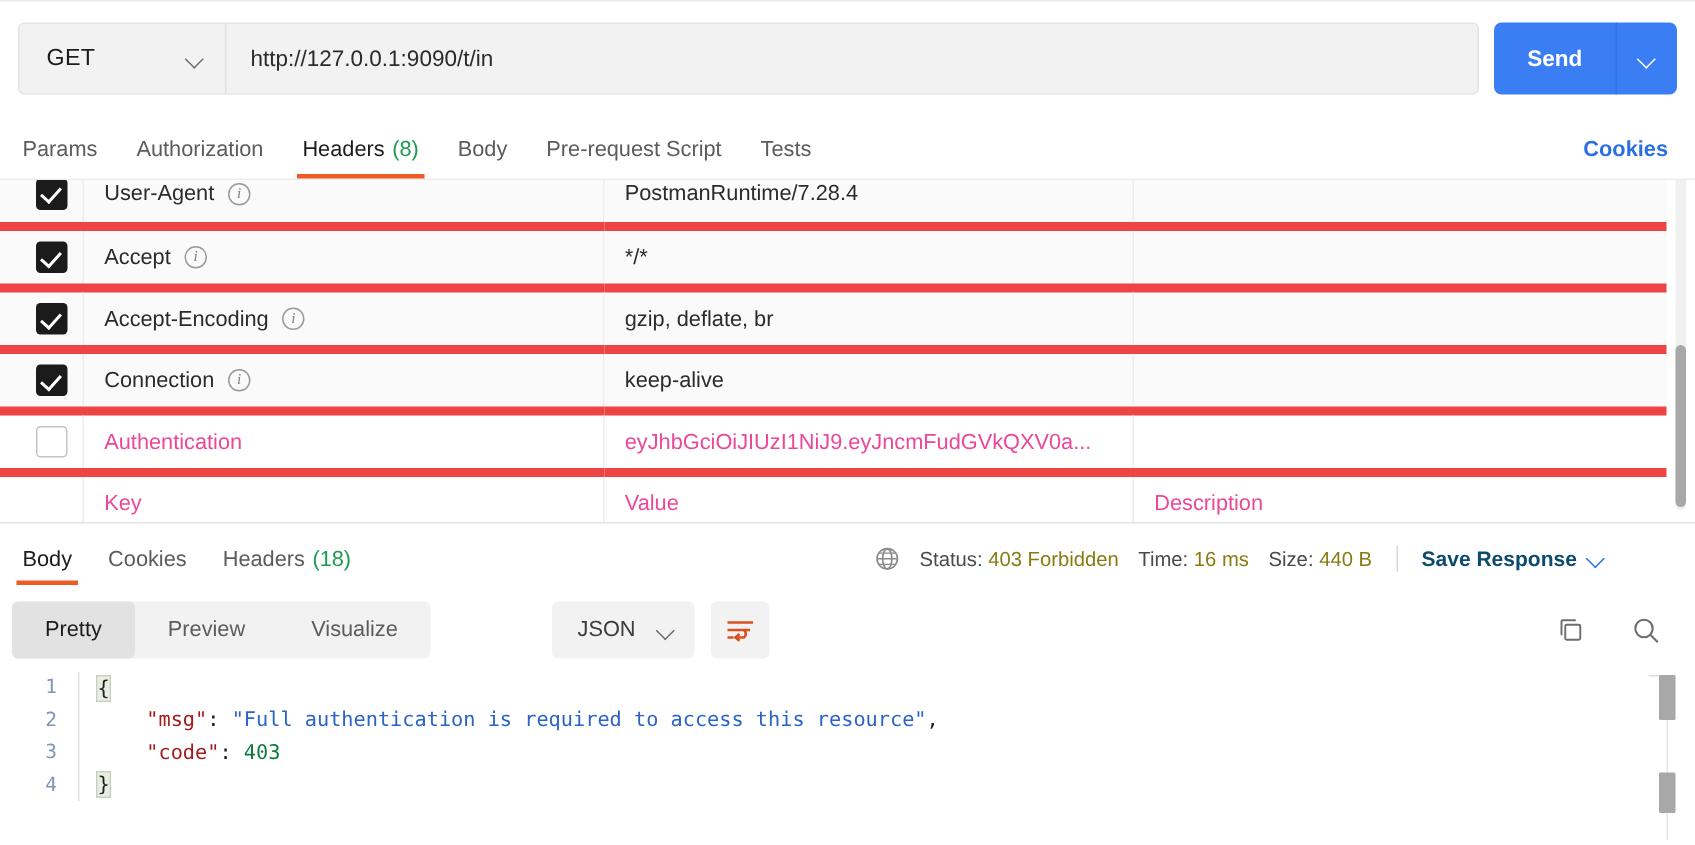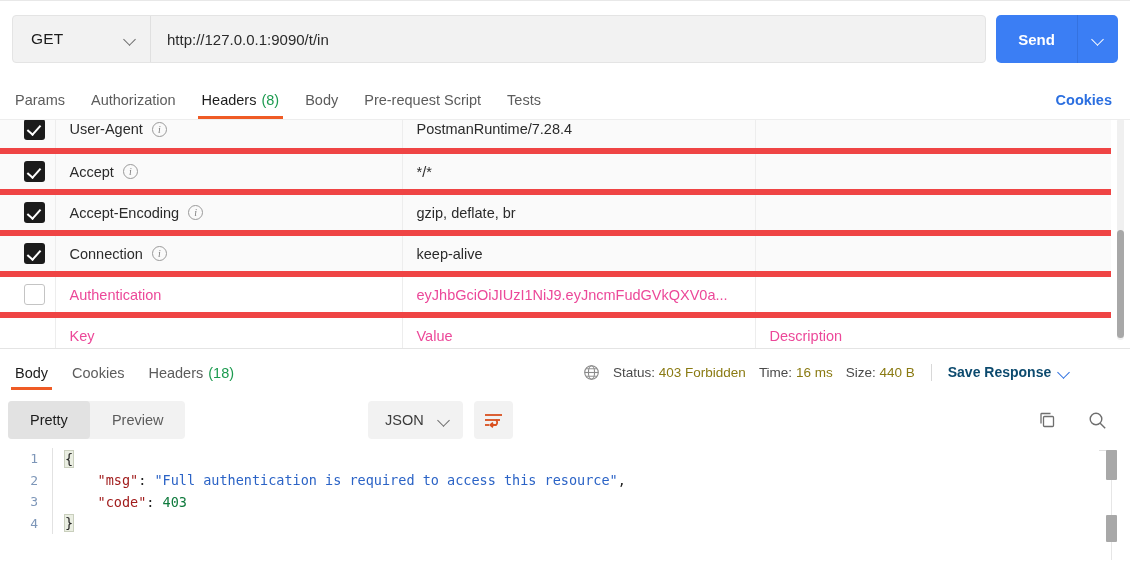--- a/index.html
+++ b/index.html
@@ -393,20 +393,21 @@
   <span class="save-resp">
     <span>Save Response</span>
     <span class="chev"></span>
   </span>
 </div>
 
 <div class="body-toolbar">
   <div class="segbar">
     <div class="seg active">Pretty</div>
     <div class="seg">Preview</div>
+    <div class="seg">Visualize</div>
   </div>
   <div class="fmt-select">
     <span class="fmt-label">JSON</span>
     <span class="chev"></span>
   </div>
   <div class="wrap-btn">
     <svg width="21" height="17" viewBox="0 0 21 17">
       <line x1="2" y1="3" x2="19" y2="3" stroke="#d9501f" stroke-width="1.8"></line>
       <line x1="2" y1="8" x2="17" y2="8" stroke="#d9501f" stroke-width="1.8"></line>
       <path d="M13 8 a3.2 3.2 0 0 1 0 5 H8" fill="none" stroke="#d9501f" stroke-width="1.8"></path>

